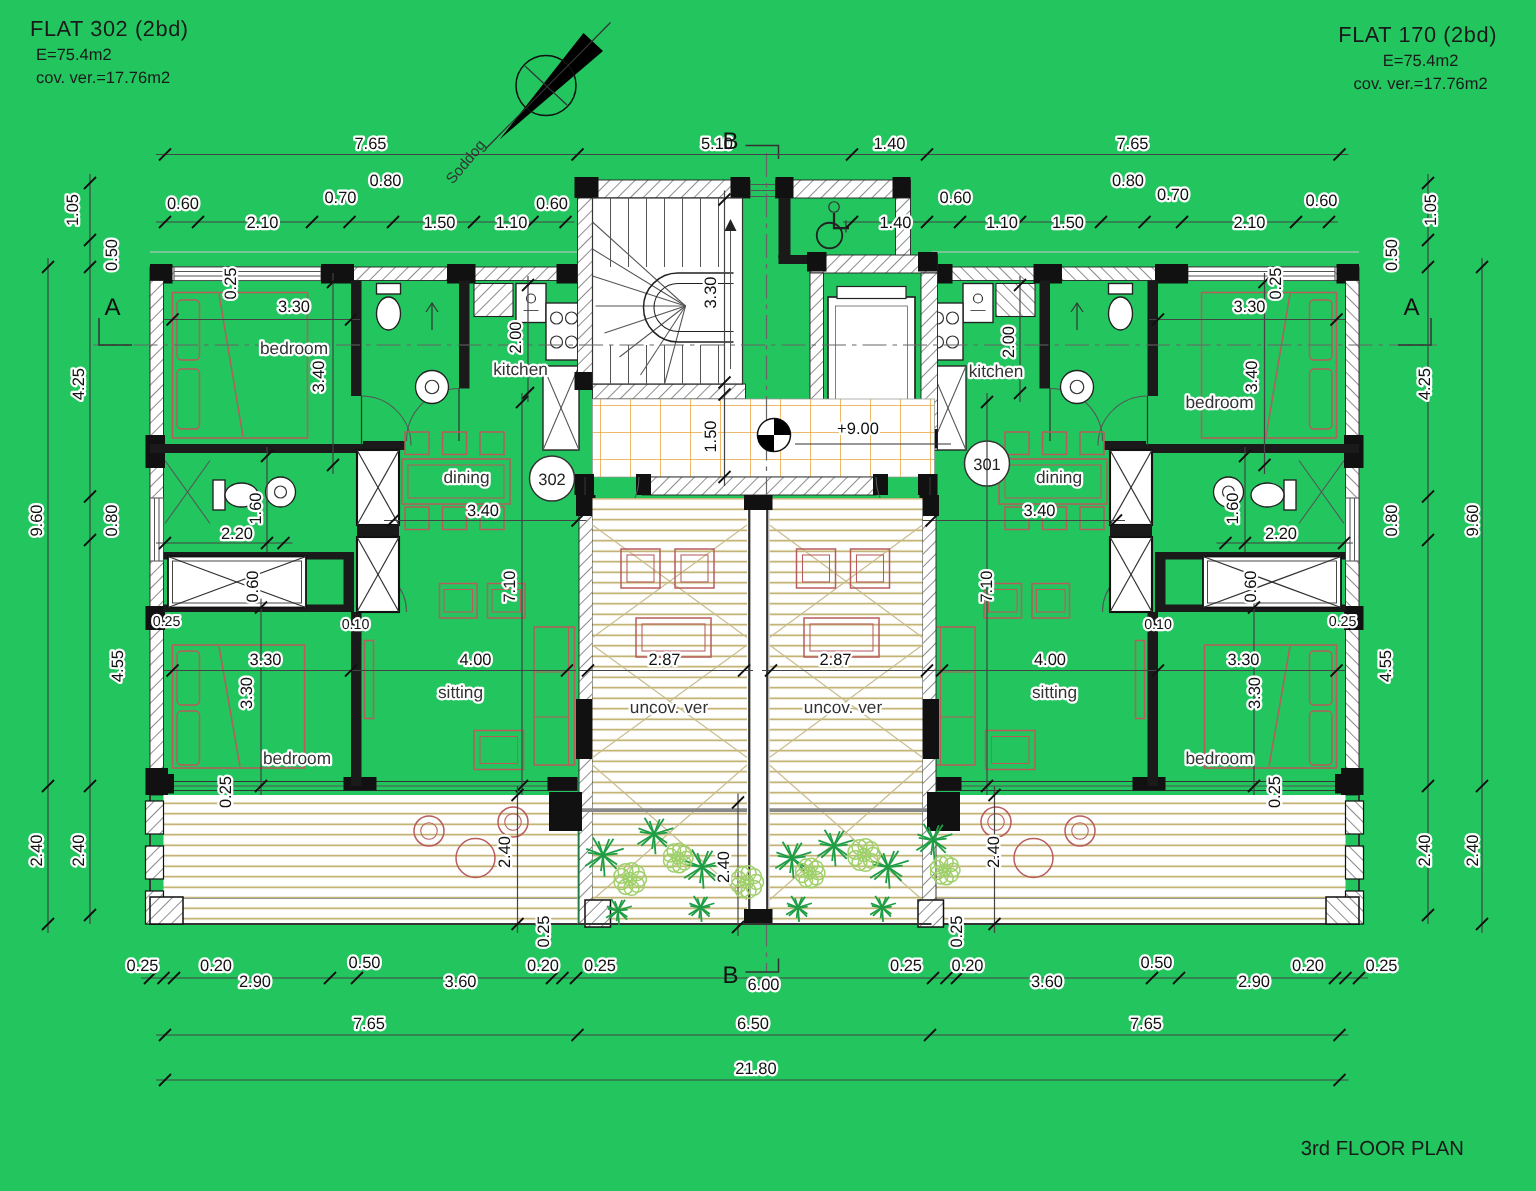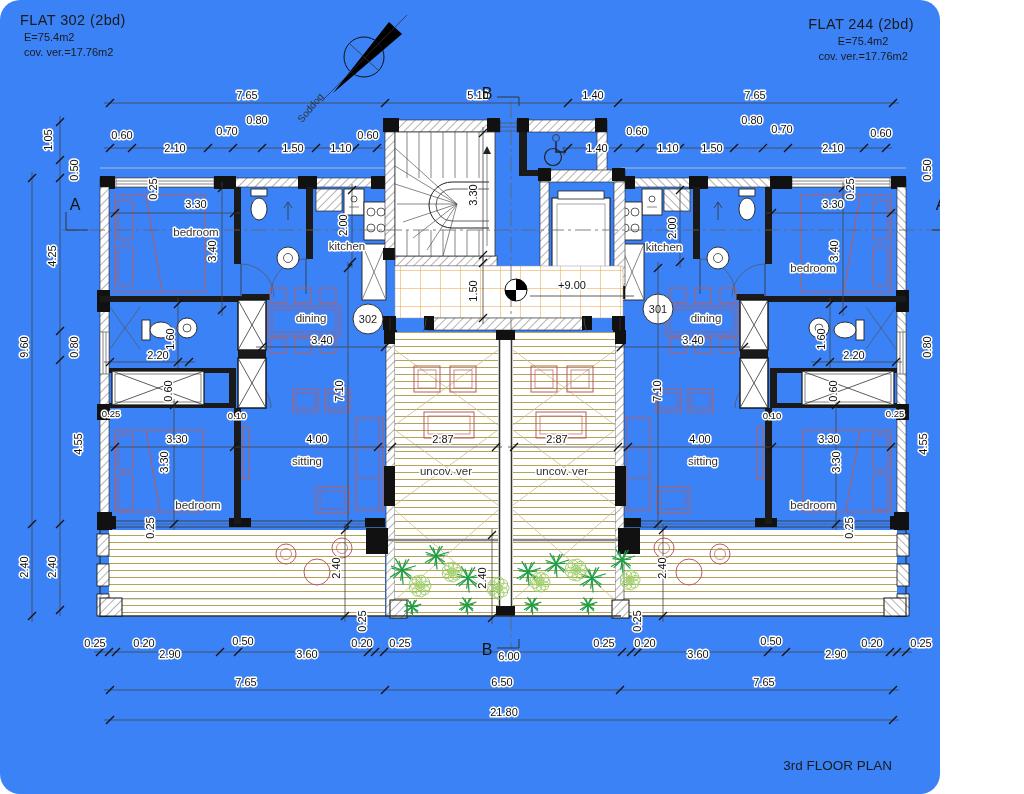--- a/index.html
+++ b/index.html
@@ -1,17 +1,17 @@
 <!DOCTYPE html>
 <html><head>
 <meta charset="utf-8">
 <style>
   html,body{margin:0;padding:0;background:#fff;}
-  .canvas{position:relative;width:940px;height:794px;background:#3b82f6;overflow:hidden;
-          font-family:"Liberation Sans",sans-serif;color:#1a1a1a;border-radius:20px;}
+  .canvas{position:relative;width:1024px;height:794px;background:#22c55e;overflow:hidden;
+          font-family:"Liberation Sans",sans-serif;color:#1a1a1a;}
   .hdr{position:absolute;}
   .hdr .t{font-size:14.5px;letter-spacing:.4px;}
   .hdr .s{font-size:11px;margin-top:3px;margin-left:4px;}
   .hdr-left{top:12px;left:20px;text-align:left;}
   .hdr-right{top:16px;right:26px;text-align:center;}
   .plan-title{position:absolute;top:758px;right:48px;font-size:13.5px;}
   svg{position:absolute;top:0;left:0;}
   svg text{font-family:"Liberation Sans",sans-serif;}
   .dim{font-size:11px;fill:#111;paint-order:stroke;stroke:#fff;stroke-width:3px;stroke-linejoin:round;}
   .dim-sm{font-size:9.5px;fill:#111;paint-order:stroke;stroke:#fff;stroke-width:3px;stroke-linejoin:round;}
@@ -37,21 +37,21 @@
 
 <div class="canvas">
 
   <div class="hdr hdr-left">
     <div class="t">FLAT 302  (2bd)</div>
     <div class="s">E=75.4m2</div>
     <div class="s">cov. ver.=17.76m2</div>
   </div>
 
   <div class="hdr hdr-right">
-    <div class="t">FLAT 244  (2bd)</div>
+    <div class="t">FLAT 170  (2bd)</div>
     <div class="s">E=75.4m2</div>
     <div class="s">cov. ver.=17.76m2</div>
   </div>
 
   <div class="plan-title">3rd FLOOR PLAN</div>
 
   <svg id="plan" width="1024" height="794" viewBox="0 0 1024 794">
     <defs>
       <pattern id="hatch" width="6" height="6" patternUnits="userSpaceOnUse" patternTransform="rotate(45)">
         <rect width="6" height="6" fill="#fff"></rect>

